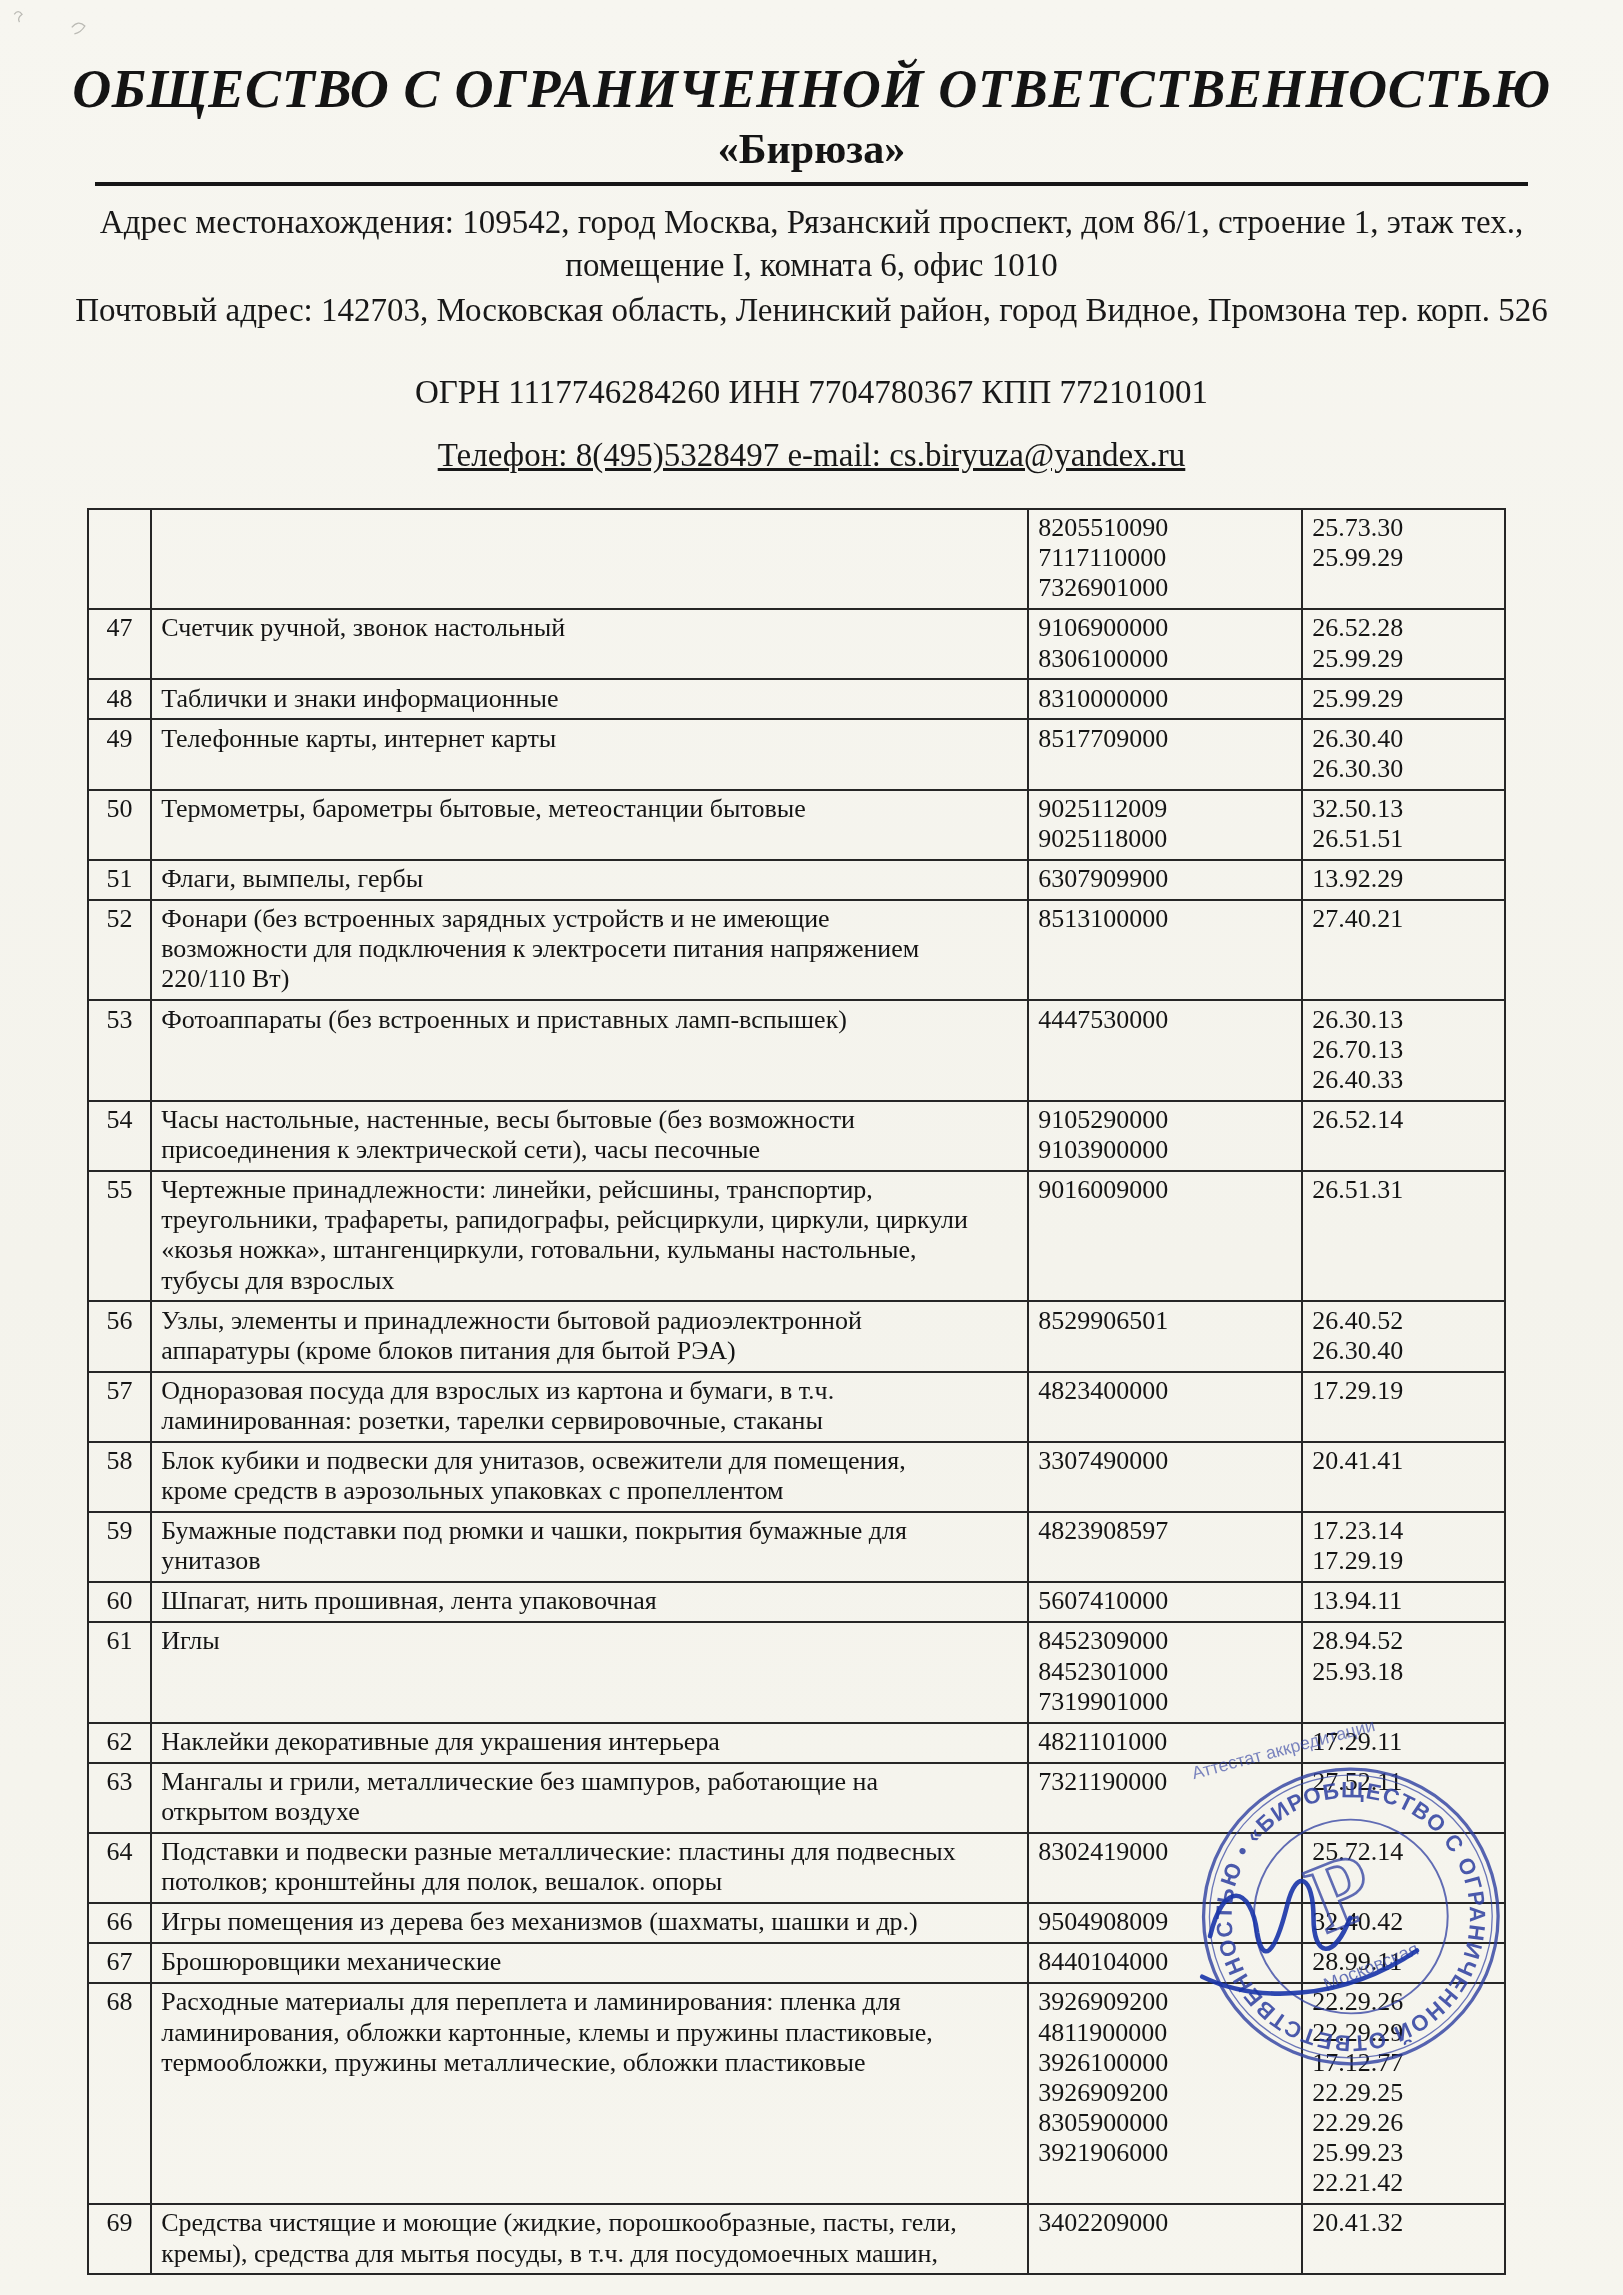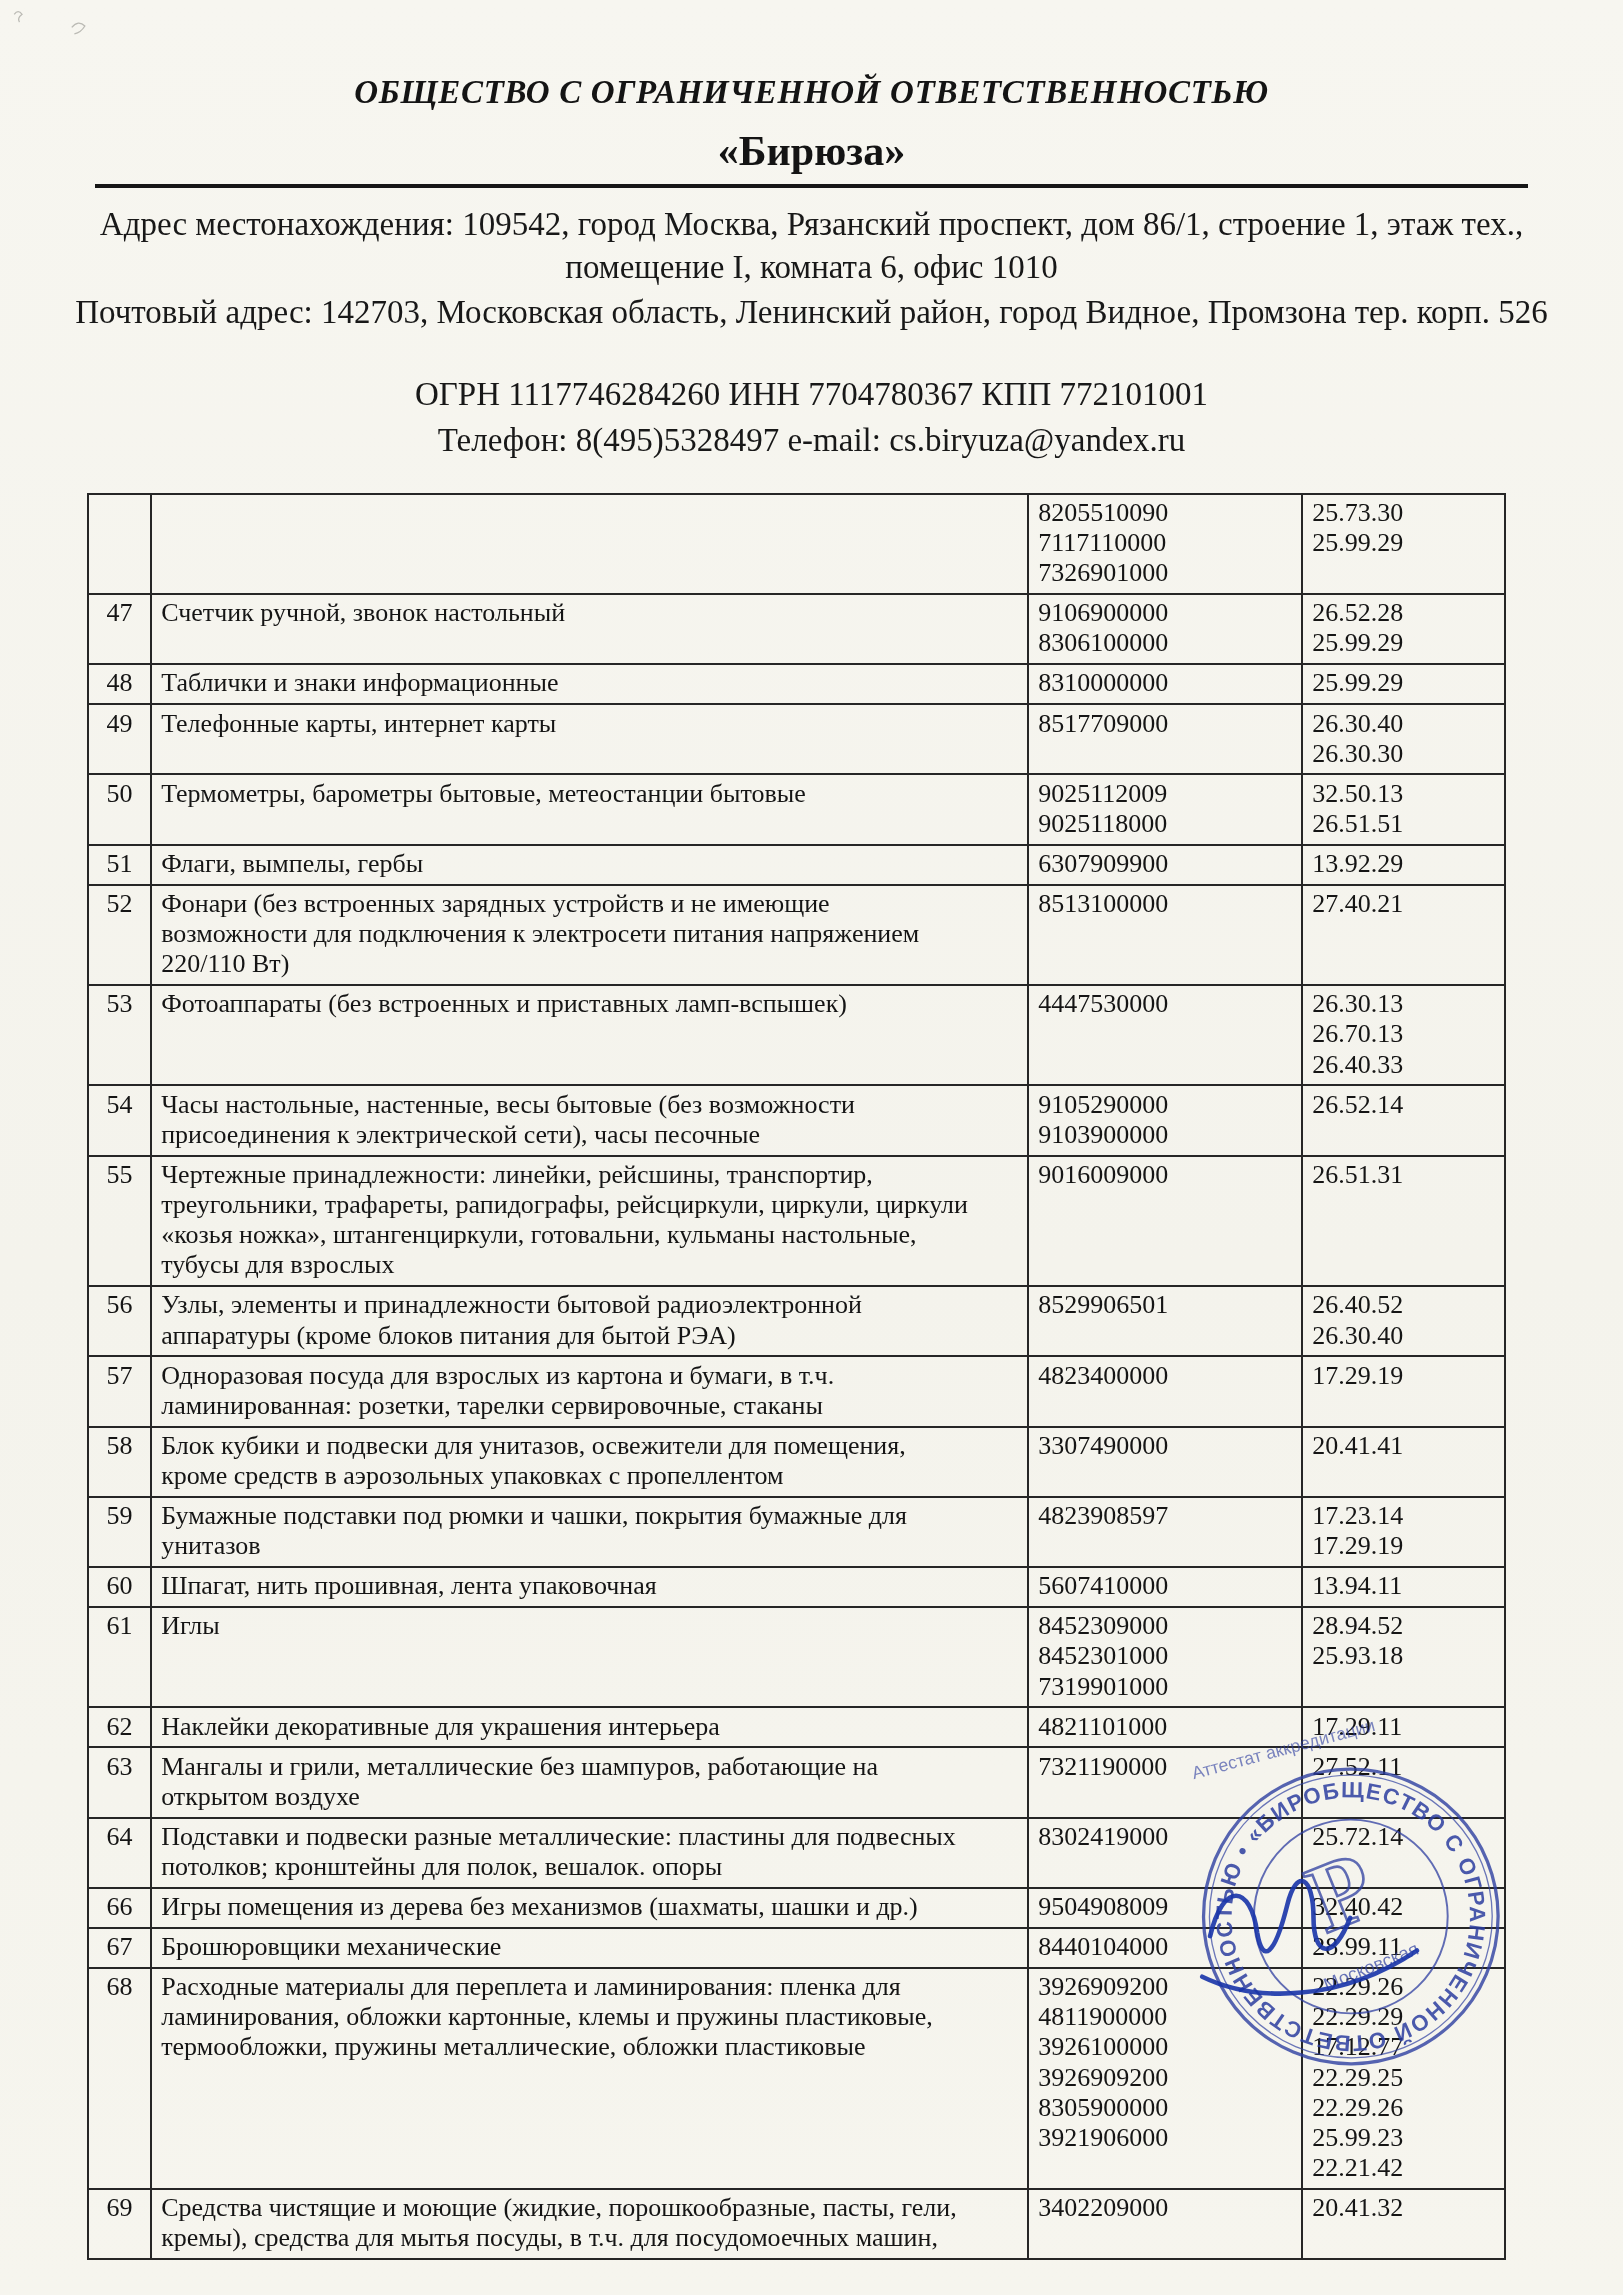--- a/index.html
+++ b/index.html
@@ -7,37 +7,37 @@
     position:relative;
     width:1623px; height:2295px;
     margin:0 auto;
     background:linear-gradient(180deg,#f7f6f0 0%, #f4f3ec 55%, #f6f5ee 100%);
     font-family:"Liberation Serif","DejaVu Serif",serif;
     color:#1b1b1b;
     overflow:hidden;
   }
   .header { padding-top:58px; text-align:center; }
   .org-type {
-    margin:16px; font-size:33px; font-weight:bold; font-style:italic;
+    margin:0; font-size:54px; font-weight:bold; font-style:italic;
     letter-spacing:0.7px; color:#141414;
   }
   .org-name {
     margin:5.2px 0 0; font-size:42px; font-weight:bold; color:#141414;
   }
   .title-rule {
     width:1433px; height:0; border:none; border-top:4.6px solid #161616;
     margin:9.2px auto 14.4px;
   }
   .addr, .reg, .contact {
     margin:0; font-size:33px; line-height:1.32; text-align:center;
     white-space:pre-line; color:#181818;
   }
   .addr + .addr { margin-top:1.3px; }
   .reg { margin-top:38px; }
-  .contact { margin-top:3px; }
+  .contact { margin-top:20px;text-decoration:underline; }
 
   table.products {
     border-collapse:collapse;
     margin:30px 0 0 87px;
     width:1417px;
     table-layout:fixed;
   }
   table.products td {
     border:2px solid #262626;
     vertical-align:top;

